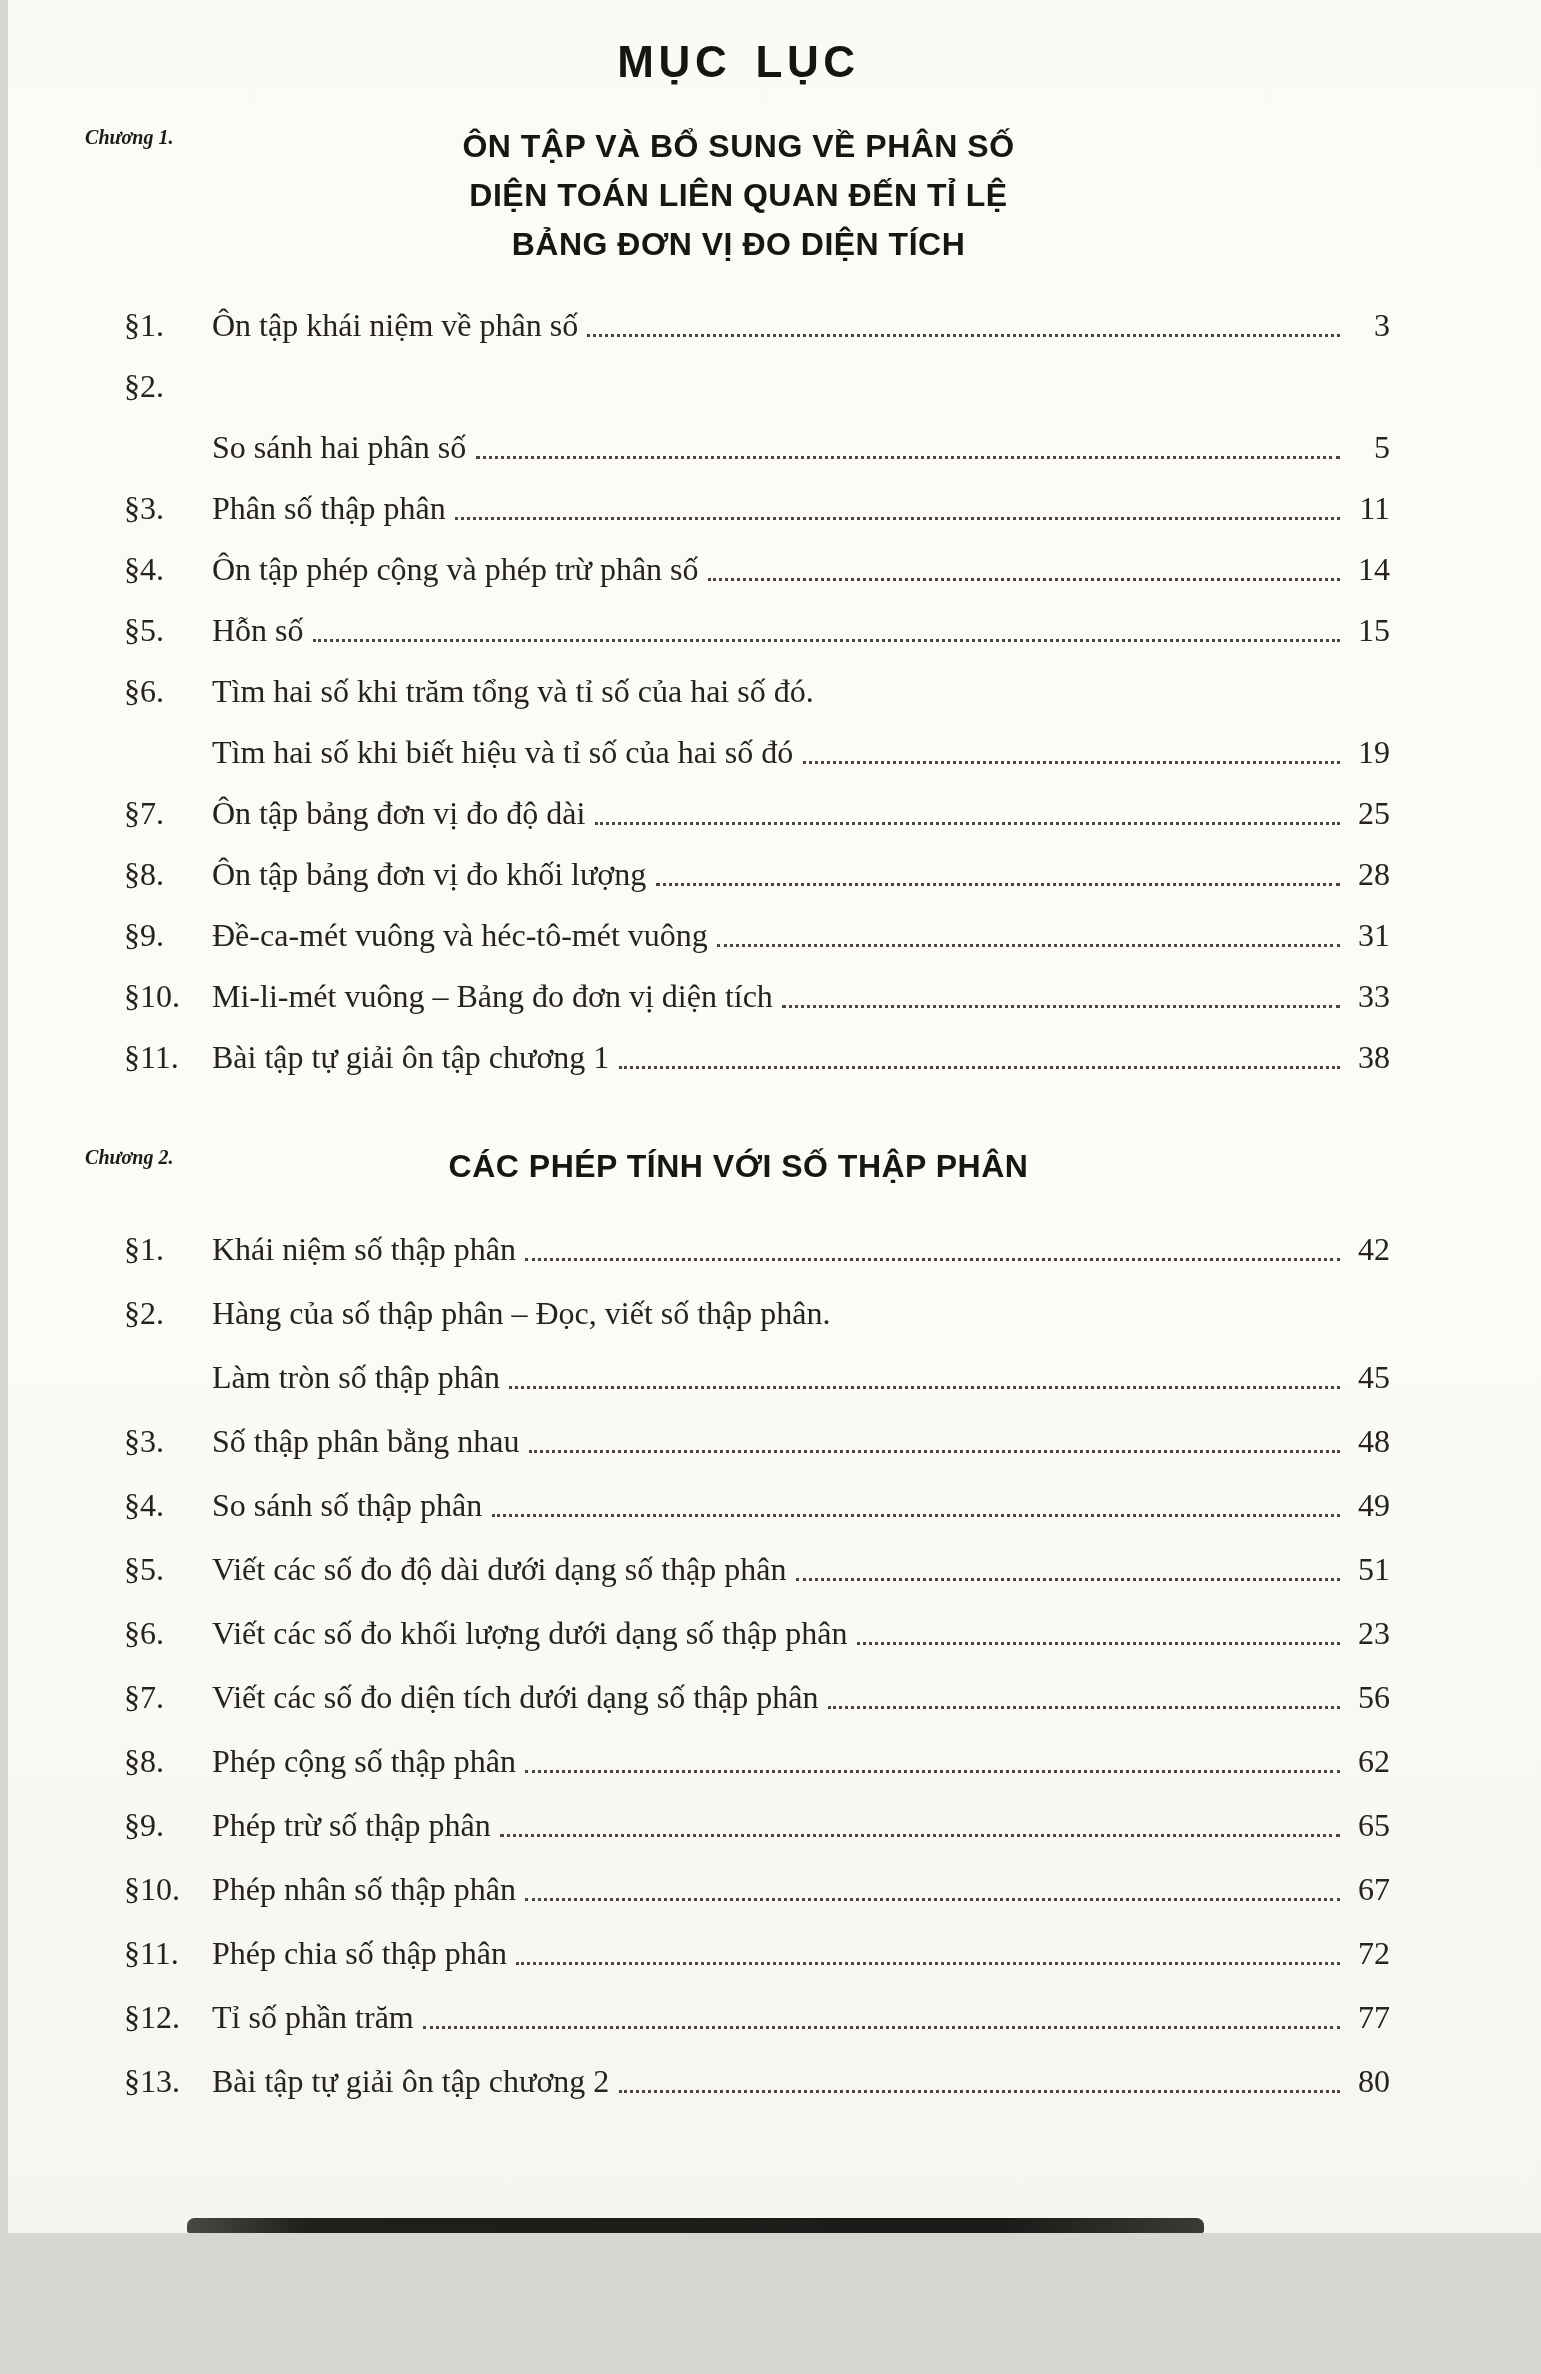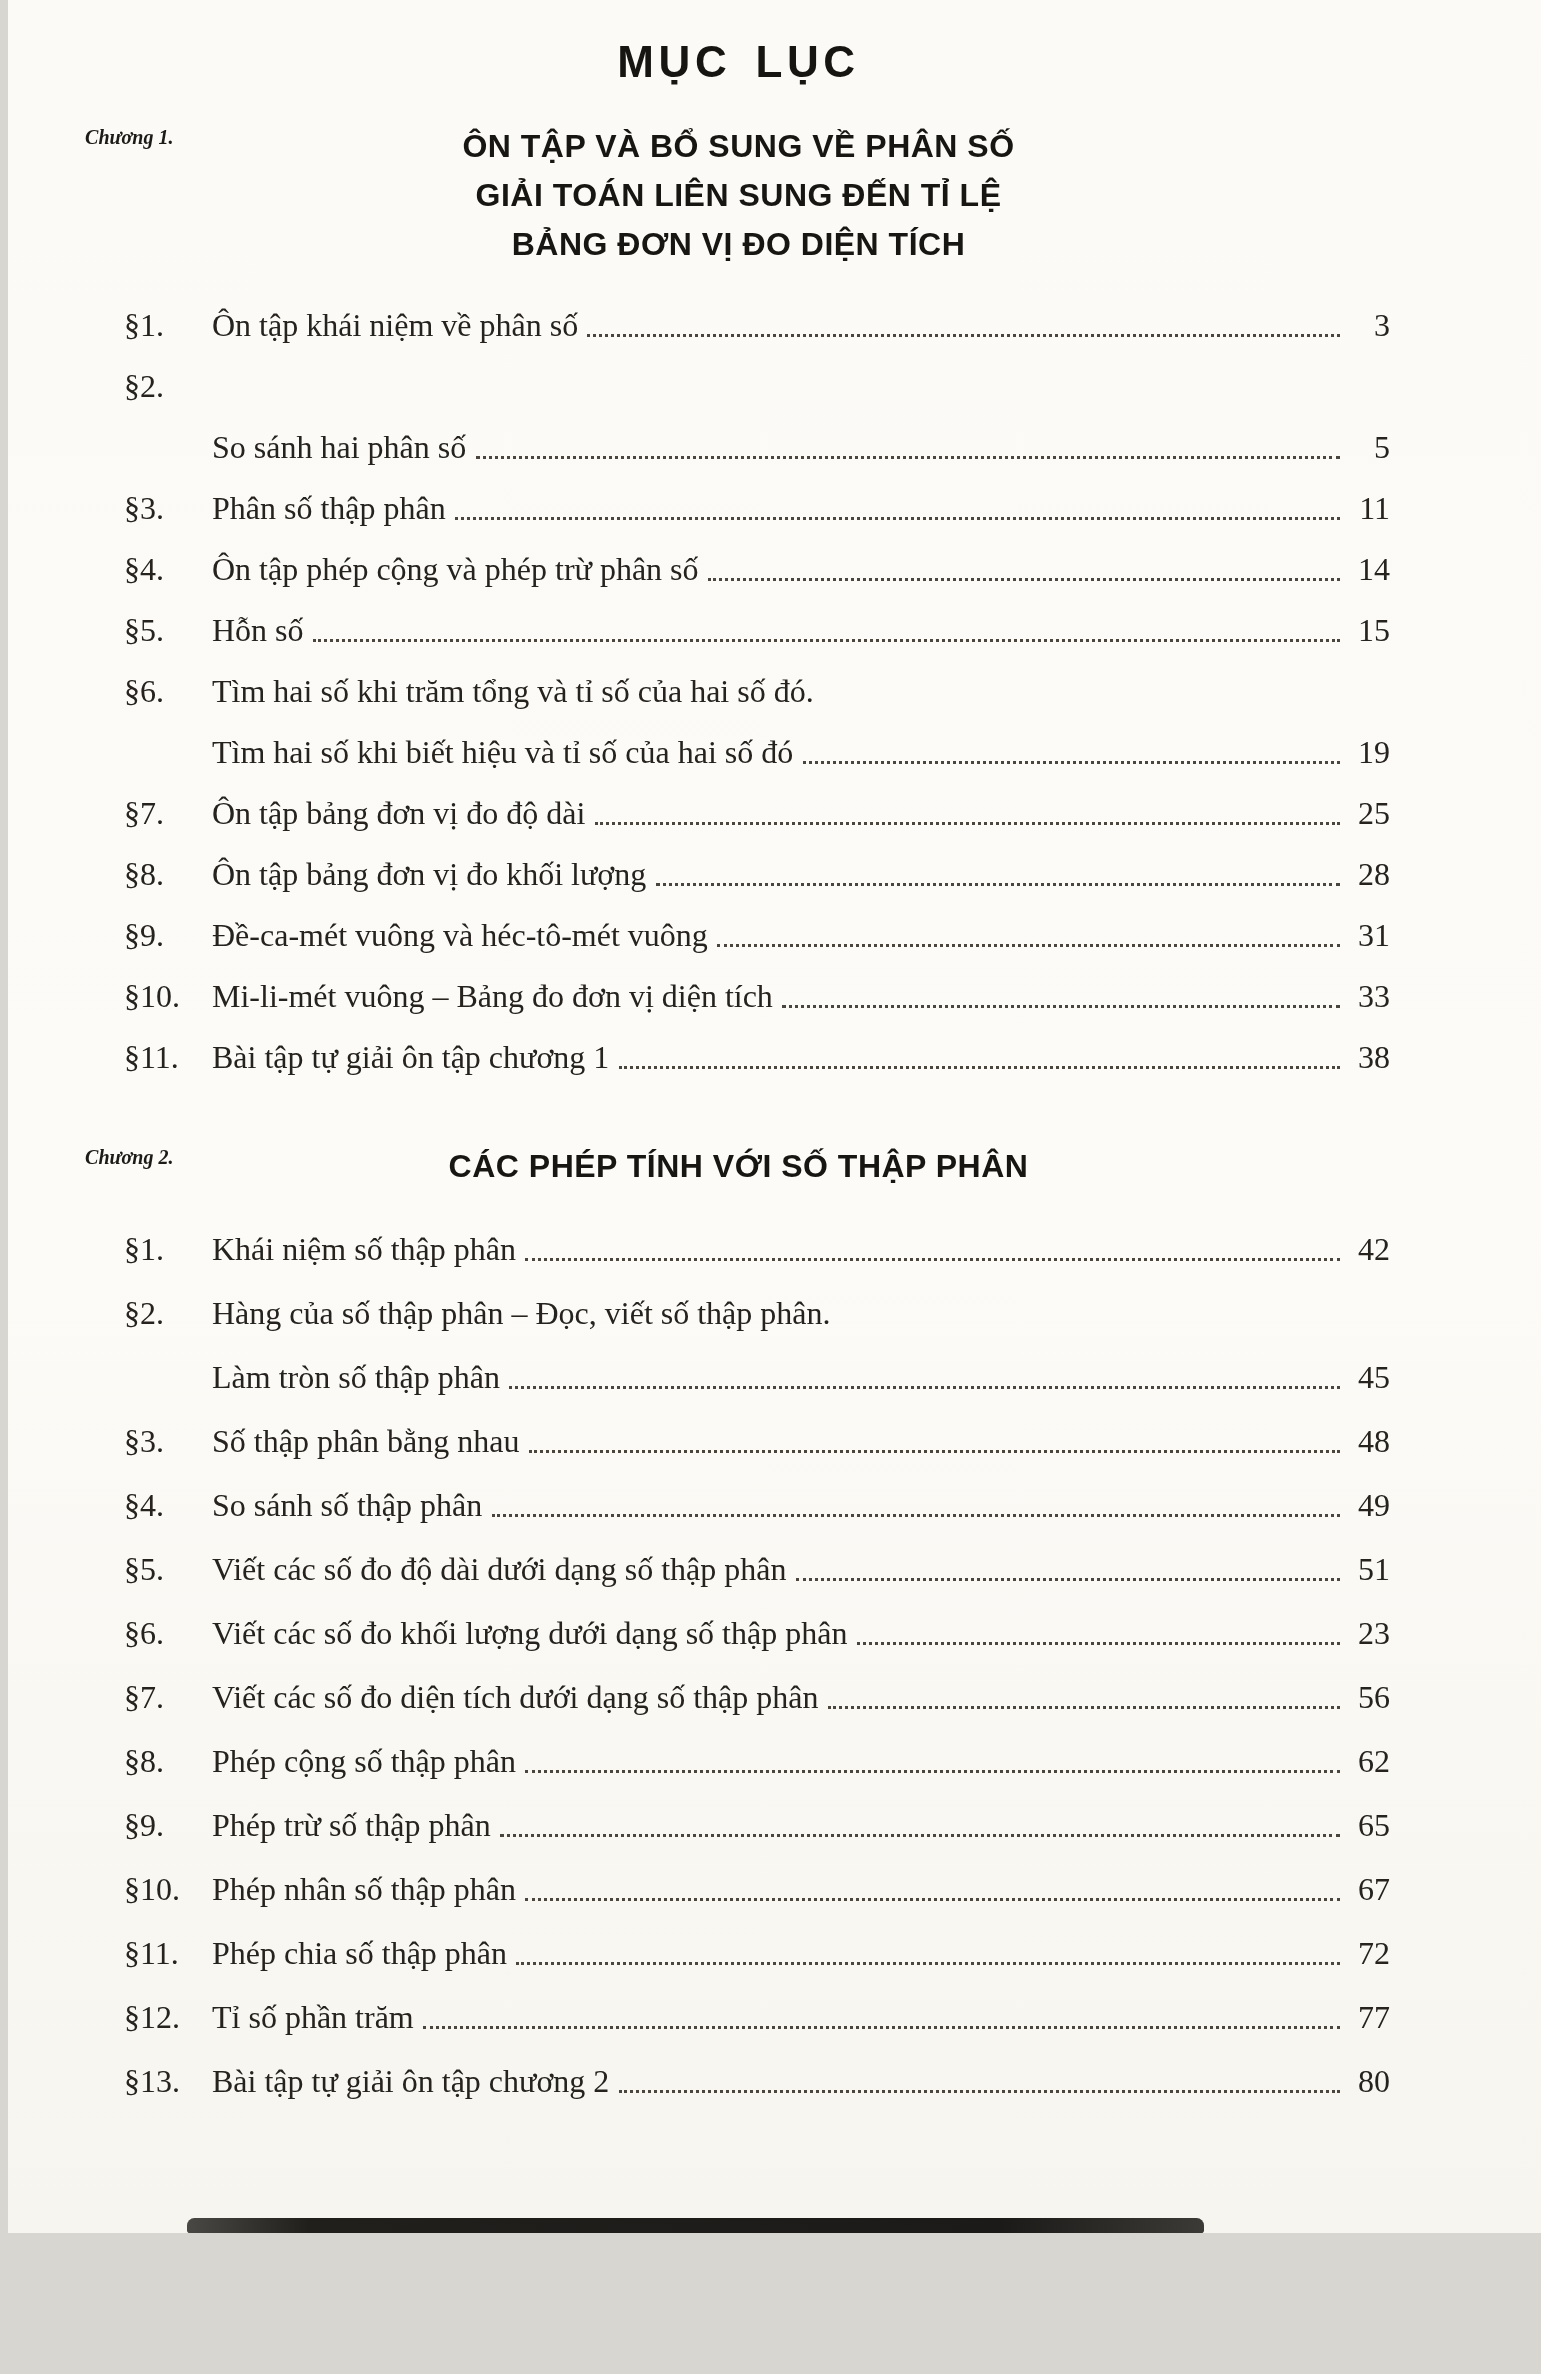--- a/index.html
+++ b/index.html
@@ -102,21 +102,21 @@
 
 <div class="page">
   <div class="content">
     <h1 class="toc-title">MỤC LỤC</h1>
     <div id="chapters">
         <section class="chapter chapter-idx-0">
           <div class="chapter-head">
             <span class="chapter-label">Chương 1.</span>
             <div class="chapter-titles">
               <div class="chapter-title-line">ÔN TẬP VÀ BỔ SUNG VỀ PHÂN SỐ</div>
-              <div class="chapter-title-line">GIẢI TOÁN LIÊN SUNG ĐẾN TỈ LỆ</div>
+              <div class="chapter-title-line">DIỆN TOÁN LIÊN QUAN ĐẾN TỈ LỆ</div>
               <div class="chapter-title-line">BẢNG ĐƠN VỊ ĐO DIỆN TÍCH</div>
             </div>
           </div>
           <div class="entries">
             <div class="entry-line">
               <span class="enum">§1.</span>
               <span class="etext">Ôn tập khái niệm về phân số</span>
               <span class="leader"></span>
               <span class="epage">3</span>
             </div>

